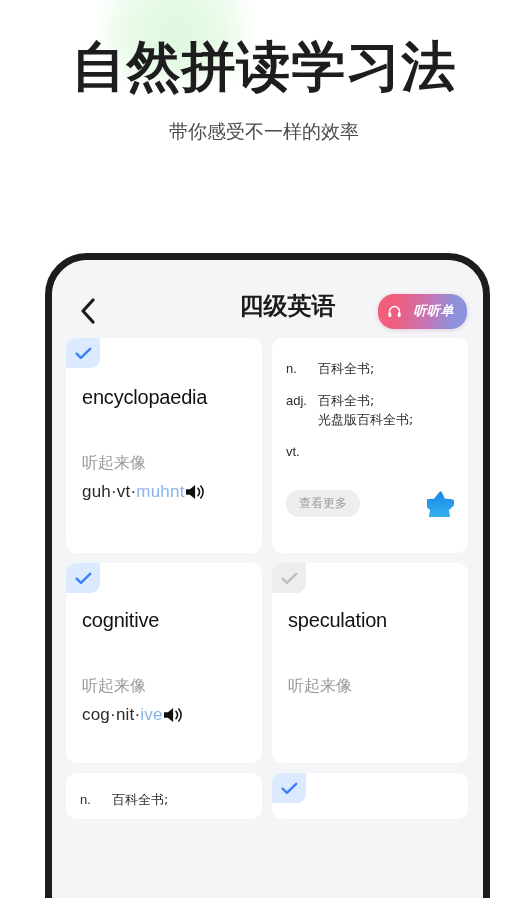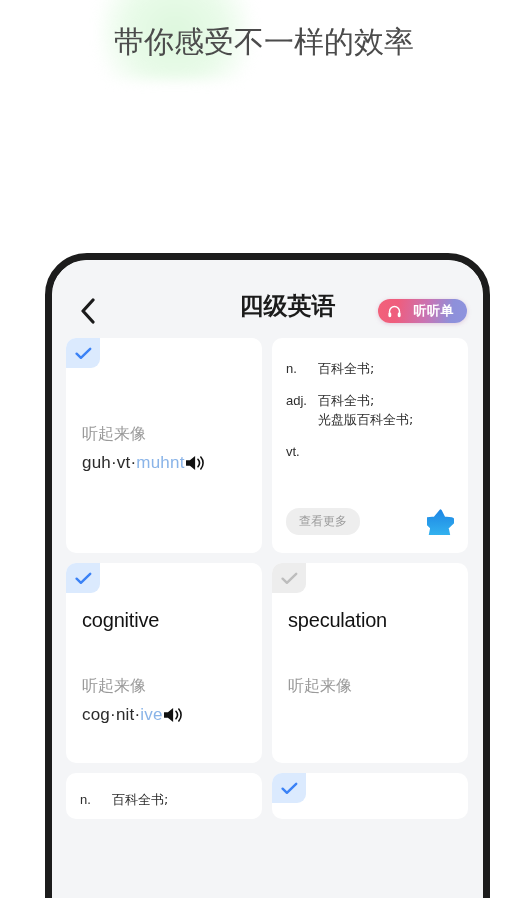--- a/index.html
+++ b/index.html
@@ -23,21 +23,21 @@
   .hero-title{
     margin:38px 0 0 0;
     font-size:54px;line-height:1.08;
     font-weight:bold;letter-spacing:1px;
     color:#1d1d1d;
     font-family:"DejaVu Sans","Liberation Sans",sans-serif;
     white-space:nowrap;
   }
   .hero-sub{
     margin:24px 0 0 0;
-    font-size:30px;line-height:1.2;
+    font-size:19px;line-height:1.2;
     color:#4b4b4b;font-weight:normal;
     font-family:"DejaVu Sans","Liberation Sans",sans-serif;
     white-space:nowrap;
   }
 
   
   .phone{
     position:absolute;left:45px;top:253px;width:445px;height:660px;
     border:7px solid #1c1c1c;
     border-radius:42px 42px 0 0;
@@ -65,25 +65,26 @@
   .nav-title{
     position:absolute;left:0;right:0;top:30px;
     text-align:center;font-size:24px;font-weight:bold;color:#1b1b1b;
     font-family:"DejaVu Sans","Liberation Sans",sans-serif;
     pointer-events:none;
     padding-left:40px;
   }
   .listen-badge{
     margin-left:auto;position:relative;z-index:2;
     display:flex;align-items:center;gap:12px;
-    height:24px;padding:0 13px 0 9px;
+    height:35px;padding:0 13px 0 9px;
     border-radius:16px;
     background:linear-gradient(100deg,#f2617a 0%,#ef5d7d 22%,#c874b4 55%,#8e90da 82%,#8e93de 100%);
     box-shadow:0 1px 4px rgba(190,120,170,.35);
     cursor:pointer;
+    font-style:italic;
   }
   .listen-badge .bl{
     font-size:13px;color:#ffffff;font-weight:bold;letter-spacing:.5px;
     font-family:"DejaVu Sans","Liberation Sans",sans-serif;
   }
 
   
   .filter-row{
     padding:6px 0 10px 20px;
     display:flex;align-items:center;gap:7px;
@@ -146,21 +147,21 @@
     font-family:"DejaVu Sans","Liberation Sans",sans-serif;
     color:#2e2e2e;
   }
   .pos{
     flex:0 0 32px;color:#2e2e2e;font-size:13px;
     font-family:"Liberation Sans","DejaVu Sans",sans-serif;
   }
   .meaning{flex:1 1 auto;}
   .meaning div{white-space:nowrap;}
   .def-footer{
-    position:absolute;left:14px;right:14px;bottom:18px;
+    position:absolute;left:14px;right:14px;bottom:36px;
     display:flex;align-items:center;justify-content:space-between;
   }
   .more-btn{
     background:#eeeeee;border-radius:13px;
     padding:5px 13px;font-size:12px;color:#9b9b9b;
     font-family:"DejaVu Sans","Liberation Sans",sans-serif;
     cursor:pointer;
   }
   .star{cursor:pointer;display:inline-flex;}
 
@@ -169,20 +170,21 @@
   .card-cut-blank{height:46px;}
 </style>
 </head>
 <body>
 
 <div id="root">
 
   <div class="green-wash"></div>
 
   <div class="hero">
+    <div class="hero-title">自然拼读学习法</div>
     <div class="hero-sub">带你感受不一样的效率</div>
   </div>
 
   <div class="phone">
     <div class="screen">
 
       <div class="navbar">
         <div class="back-btn">
           <svg width="16" height="26" viewBox="0 0 16 26">
             <path d="M13 2 L3 13 L13 24" fill="none" stroke="#1b1b1b" stroke-width="3.2" stroke-linecap="round" stroke-linejoin="round"></path>
@@ -201,20 +203,21 @@
 
 
       <div class="grid">
 
         <div class="card card-word">
           <div class="check-badge on">
             <svg width="17" height="13" viewBox="0 0 18 14">
               <path d="M1.6 7.2 L6.2 11.6 L16.2 1.9" fill="none" stroke="#3b82f6" stroke-width="2.6" stroke-linecap="round" stroke-linejoin="round"></path>
             </svg>
           </div>
+          <div class="word">encyclopaedia</div>
           <div class="sounds-like">听起来像</div>
           <div class="phon-row">
             <span class="phon"><span>guh</span><span>·</span><span>vt</span><span>·</span><span class="hl">muhnt</span></span>
             <span class="spk">
               <svg width="21" height="18" viewBox="0 0 22 19">
                 <path d="M1 6.6 h4.1 L10.6 2 v15 L5.1 12.4 H1 Z" fill="#111111"></path>
                 <path d="M13.6 5.6 a6 6 0 0 1 0 7.8" fill="none" stroke="#111111" stroke-width="1.7" stroke-linecap="round"></path>
                 <path d="M16.6 3.2 a9.5 9.5 0 0 1 0 12.6" fill="none" stroke="#111111" stroke-width="1.7" stroke-linecap="round"></path>
               </svg>
             </span>

